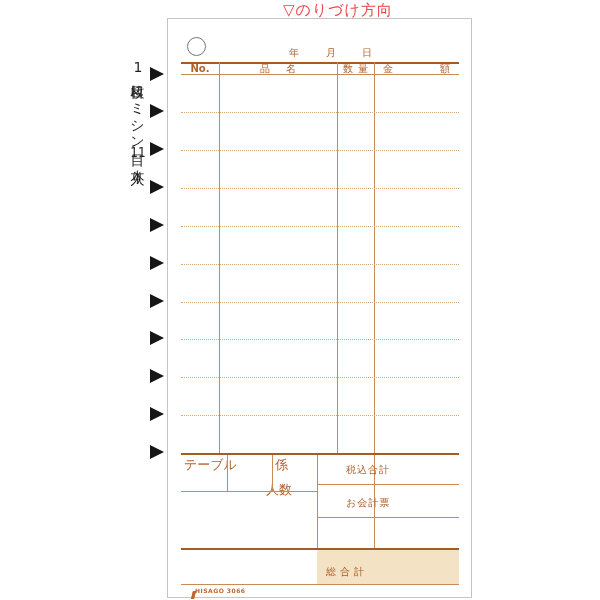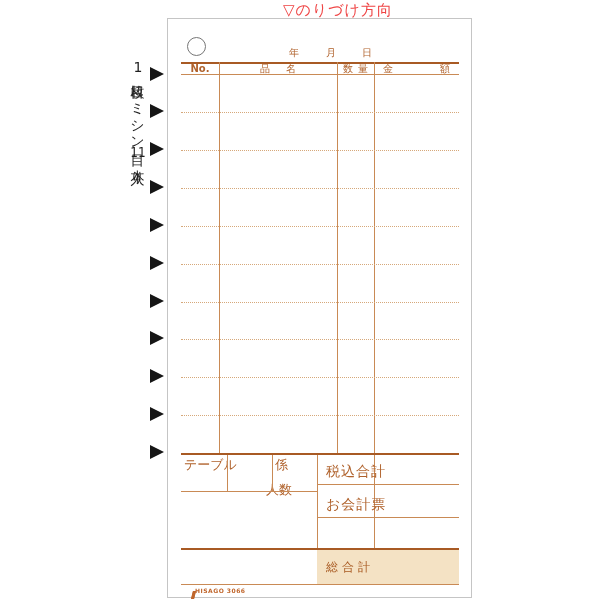--- a/index.html
+++ b/index.html
@@ -66,29 +66,29 @@
   
   .ft-label{font-size:13px;color:#b0622c;white-space:nowrap;font-family:Liberation Serif, serif;}
   .ft-table{left:16px;top:437px;} .ft-people{left:62px;top:462px;margin-left:36px;} .ft-staff{left:107px;top:437px;}
   .ft-div-1{left:59px;top:436px;height:36px;}
   .ft-div-2{left:104px;top:436px;height:36px;}
   .ft-cells-bottom{top:472px;left:13px;width:136px;height:1px;}
   .tot-block-left{left:149px;top:436px;height:129px;}
   .tot-label-div{left:206px;top:436px;height:93px;}
   .tot-line-1{top:465px;left:149px;width:142px;height:1px;}
   .tot-line-2{top:498px;left:149px;width:142px;height:1px;}
-  .big-label{font-size:14px;color:#b0622c;white-space:nowrap;letter-spacing:1px;}
+  .big-label{font-size:10px;color:#b0622c;white-space:nowrap;letter-spacing:1px;margin-left:20px;}
   .lbl-taxtotal{left:158px;top:444px;}
   .lbl-service{left:158px;top:477px;}
   .line-c{top:529px;}
   .grand-total-block{
     left:149px;top:531px;width:142px;height:34px;background:#f4e2c4;
   }
   .grand-total-block span{
-    position:absolute;left:9px;top:9px;font-size:12px;color:#a85a22;
+    position:absolute;left:9px;top:15px;font-size:10px;color:#a85a22;
     letter-spacing:4px;white-space:nowrap;
   }
   .bottom-line{top:565px;}
   .brand{left:24px;top:567px;height:9px;display:flex;align-items:center;gap:3px;position:absolute;}
   .brand .mark{position:static;display:flex;gap:1px;}
   .brand .mark i{
     display:block;width:2.5px;height:8px;background:#c0662c;transform:skewX(-14deg);
   }
   .brand .brand-text{
     position:static;font-size:6px;font-weight:bold;color:#c0662c;

